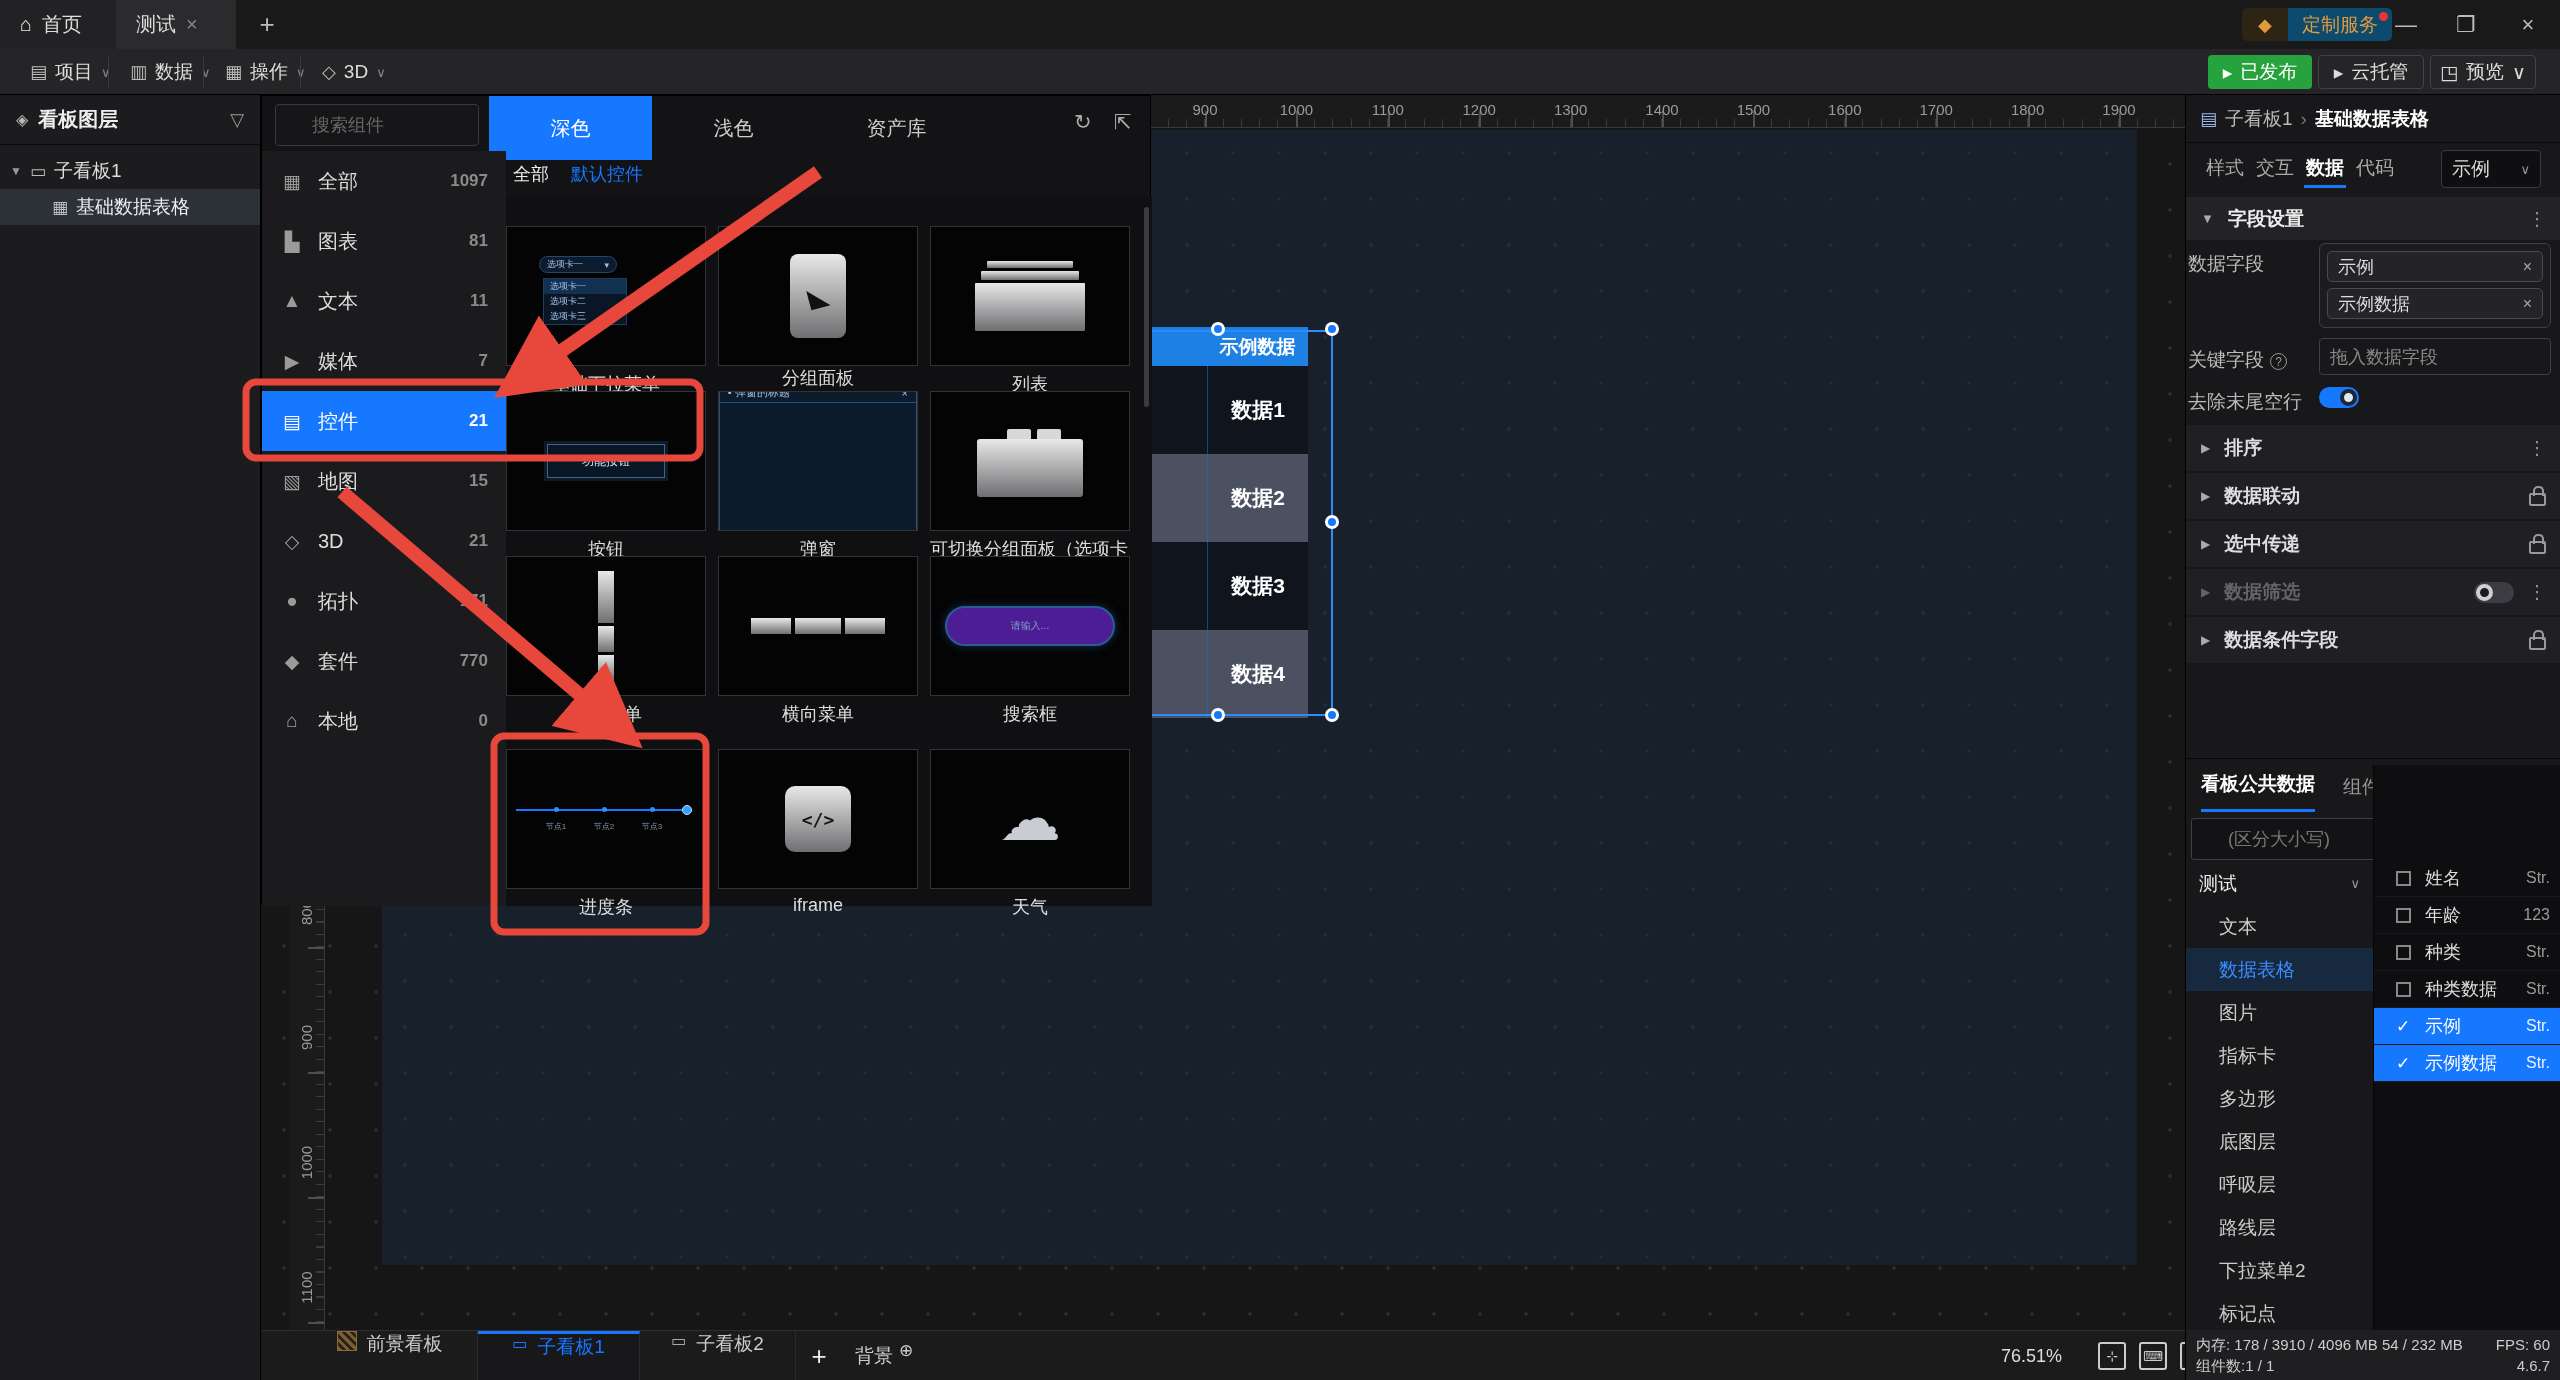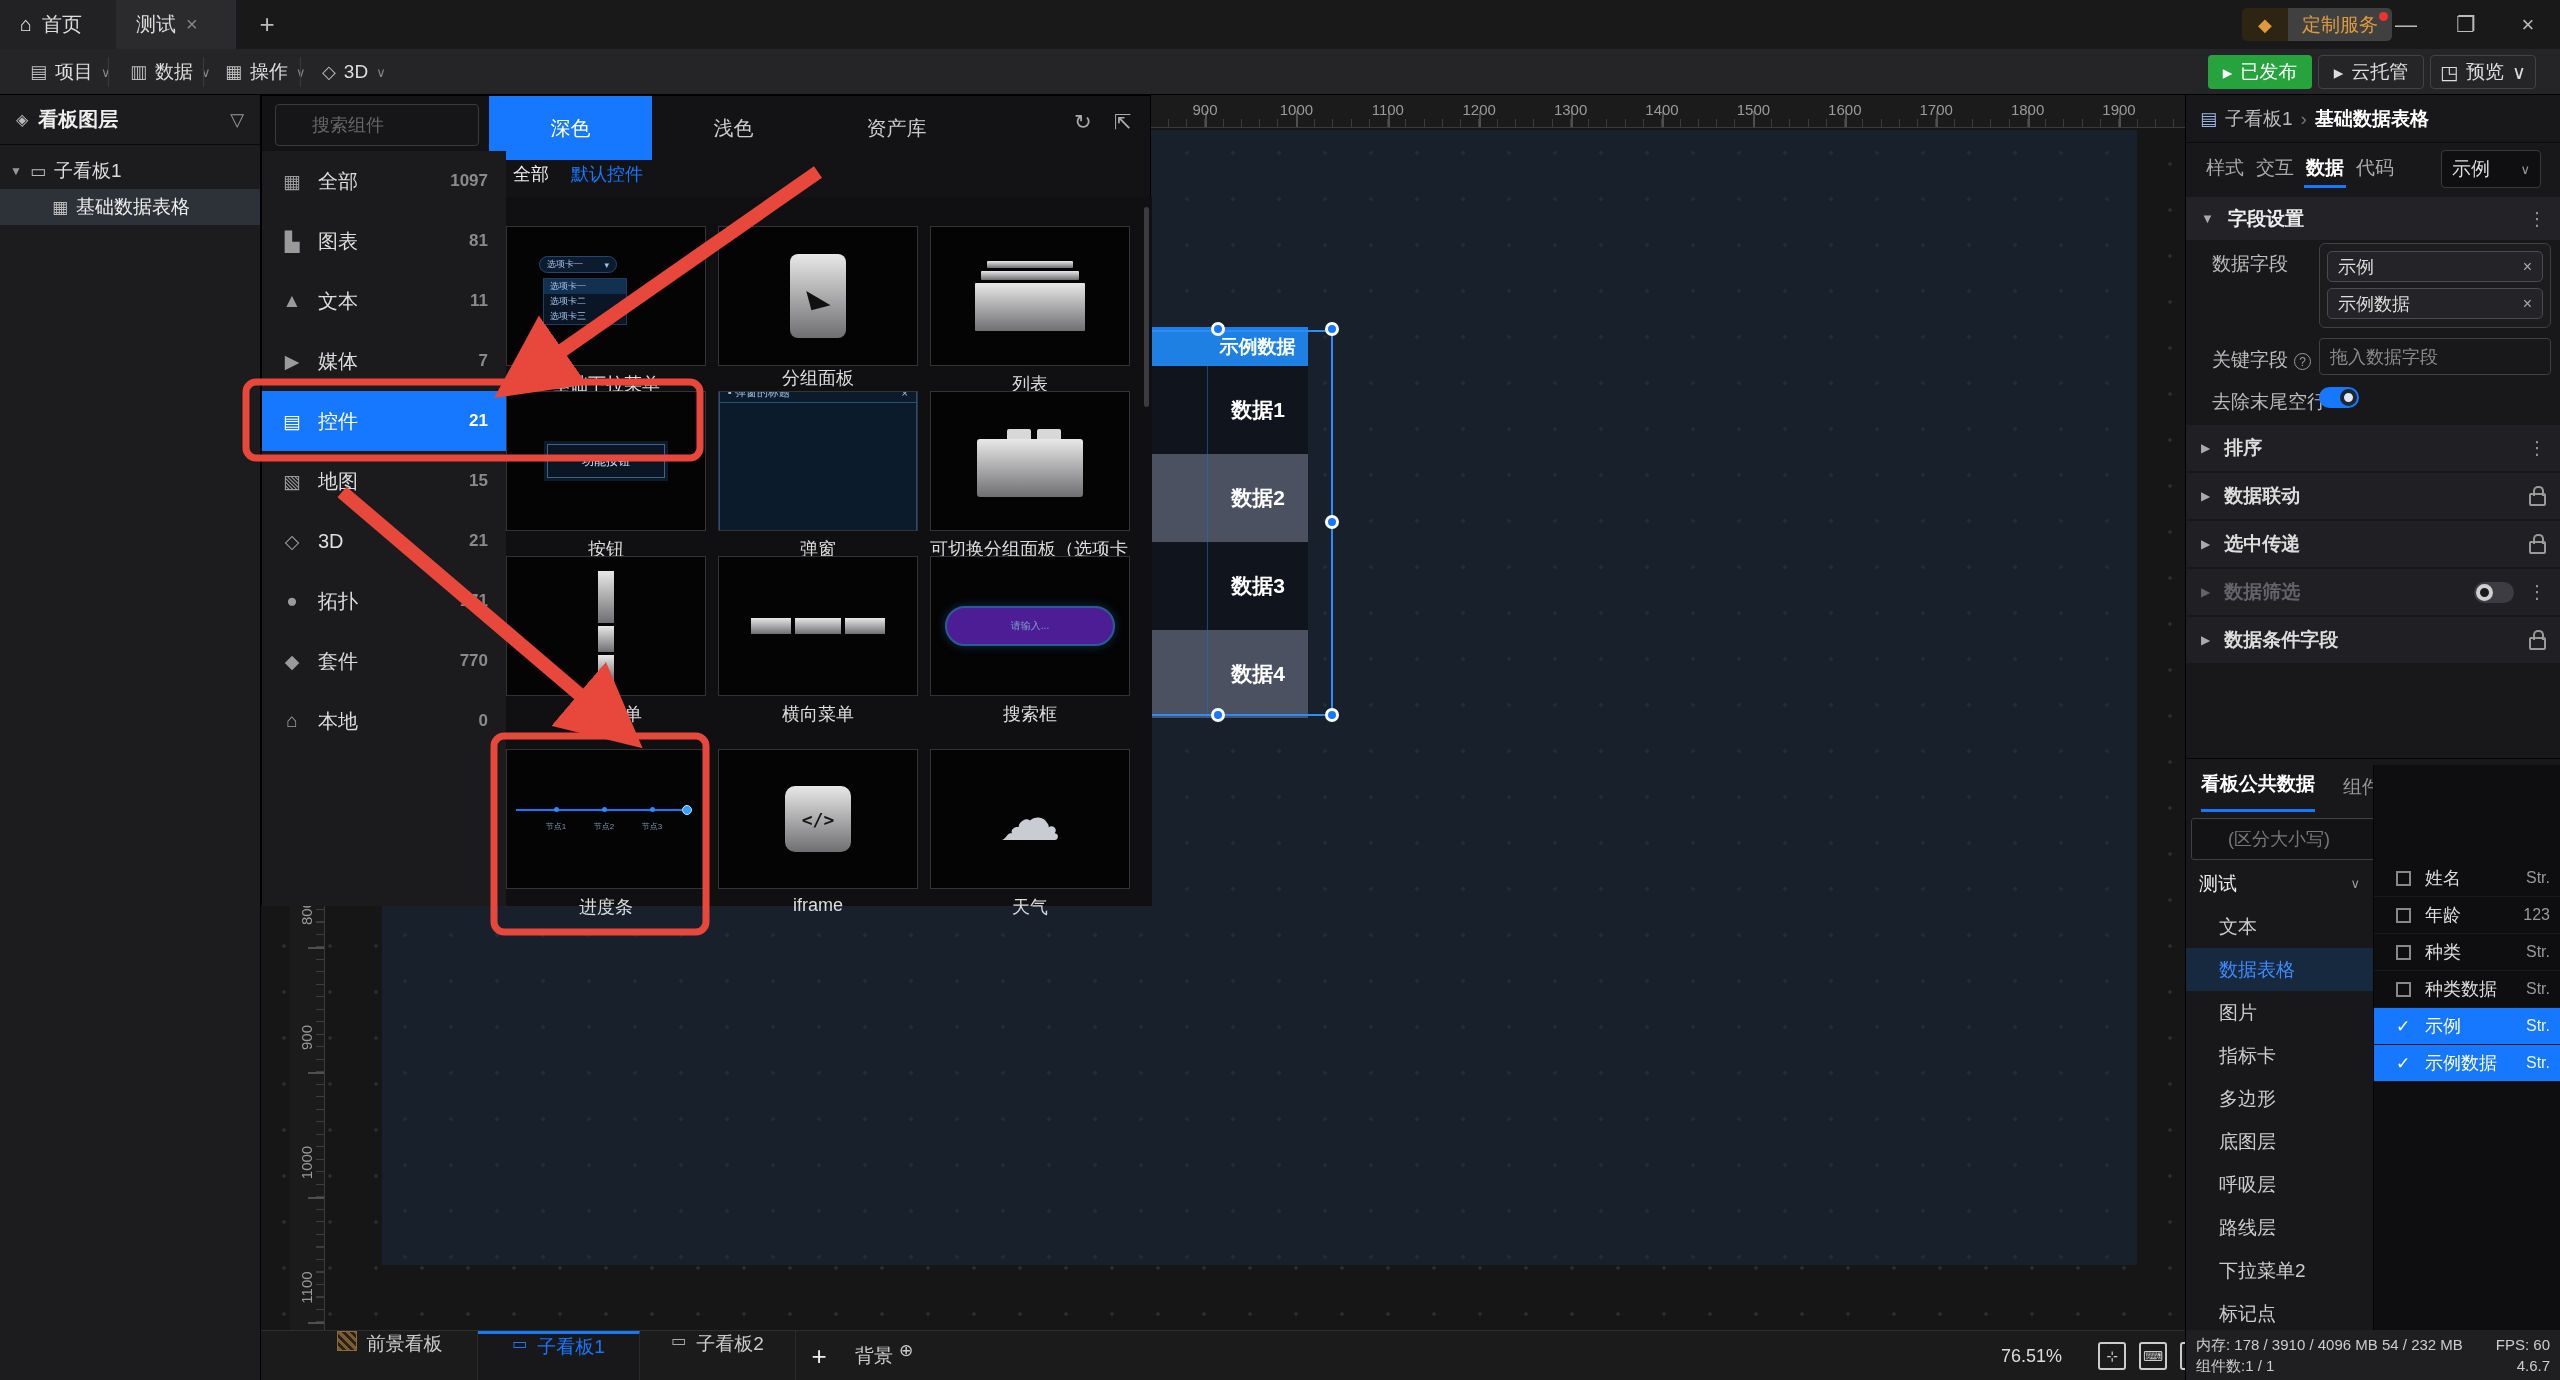--- a/index.html
+++ b/index.html
@@ -8,21 +8,21 @@
   
   #titlebar { position:absolute; left:0; top:0; width:2560px; height:49px; background:#191919; }
   .ttab { position:absolute; top:0; height:49px; display:flex; align-items:center; gap:10px; padding:0 20px; font-size:20px; color:#ddd; }
   .ttab.home { left:0; width:116px; background:#222224; }
   .ttab.active { left:116px; width:120px; background:#2b2b2d; }
   .ttab .ic { color:#e8e8e8; font-size:20px; }
   .tclose { color:#888; font-size:20px; }
   .tplus { position:absolute; left:250px; top:8px; width:34px; height:34px; color:#bbb; font-size:26px; text-align:center; line-height:32px; }
   #svc-group { position:absolute; top:8px; left:2242px; height:33px; display:flex; border-radius:5px; overflow:hidden; }
   #svc-diamond { width:46px; background:#2e2414; display:flex; align-items:center; justify-content:center; color:#e09a3e; font-size:18px; }
-  #svc-label { background:#404040; color:#e09a3e; font-size:19px; display:flex; align-items:center; padding:0 14px; position:relative; }
+  #svc-label { background:#0c4a6e; color:#e09a3e; font-size:19px; display:flex; align-items:center; padding:0 14px; position:relative; }
   #svc-label i { position:absolute; right:4px; top:4px; width:9px; height:9px; background:#e33; border-radius:50%; }
   .winbtn { position:absolute; top:0; width:56px; height:49px; color:#bbb; font-size:22px; display:flex; align-items:center; justify-content:center; }
   
   #menubar { position:absolute; left:0; top:49px; width:2560px; height:46px; background:#252527; border-bottom:1px solid #000; }
   .mitem { position:absolute; top:0; height:46px; display:flex; align-items:center; gap:8px; font-size:19px; color:#ddd; padding:0 12px; }
   .mitem .ic { color:#bbb; font-size:18px; }
   .mitem .chev { color:#888; font-size:13px; }
   .msep { position:absolute; top:8px; width:1px; height:30px; background:#3a3a3c; }
   .mbtn { position:absolute; top:6px; height:34px; border-radius:4px; display:flex; align-items:center; justify-content:center; gap:8px; font-size:19px; }
   #btn-publish { left:2208px; width:104px; background:#27a33e; color:#fff; }
@@ -118,21 +118,21 @@
   #bc .b1 { color:#bbb; } #bc .sep { color:#777; } #bc .b2 { color:#fff; font-weight:bold; }
   .itab { position:absolute; top:48px; height:49px; display:flex; align-items:center; color:#aaa; }
   .itab.on { color:#fff; font-weight:bold; }
   #itab-underline { position:absolute; left:118px; top:90px; width:42px; height:3px; background:#1677ff; }
   #dataset { position:absolute; left:255px; top:55px; width:100px; height:38px; background:#0f0f11; border:1px solid #3a3a3e; border-radius:4px; display:flex; align-items:center; justify-content:space-between; padding:0 10px; color:#ddd; }
   #dataset .chev { color:#999; font-size:13px; }
   #fs-head { position:absolute; left:0; top:102px; width:375px; height:43px; background:#232327; display:flex; align-items:center; padding:0 15px; gap:14px; }
   #fs-head .tri { color:#aaa; font-size:13px; }
   #fs-head .t { flex:1; font-weight:bold; color:#eee; }
   .kebab { color:#999; font-size:18px; letter-spacing:0; }
-  .ilabel { position:absolute; left:26px; color:#bbb; }
+  .ilabel { position:absolute; left:2px; color:#bbb; }
   #tagbox { position:absolute; left:133px; top:148px; width:232px; height:85px; border:1px solid #3f3f44; border-radius:6px; background:#1c1c1f; padding:7px; display:flex; flex-direction:column; gap:6px; }
   .tag { height:31px; background:#242428; border:1px solid #4a4a50; border-radius:5px; display:flex; align-items:center; justify-content:space-between; padding:0 10px; font-size:18px; color:#ddd; }
   .tag .x { color:#aaa; font-size:16px; }
   #keyfield { position:absolute; left:133px; top:243px; width:232px; height:37px; border:1px solid #3f3f44; border-radius:4px; display:flex; align-items:center; padding:0 10px; color:#8a8a8a; font-size:18px; }
   .qmark { display:inline-block; width:17px; height:17px; border:1px solid #999; border-radius:50%; font-size:12px; text-align:center; line-height:16px; color:#999; margin-left:6px; }
   .tog { position:absolute; width:40px; height:21px; border-radius:11px; background:#1677ff; }
   .tog::after { content:''; position:absolute; right:2px; top:2px; width:17px; height:17px; background:#dfe8f5; border:4px solid #1f2630; border-radius:50%; box-sizing:border-box; }
   .togoff { position:relative; width:40px; height:21px; border-radius:11px; background:#3c3c42; }
   .togoff::after { content:''; position:absolute; left:2px; top:2px; width:17px; height:17px; background:#1a1a1c; border:4px solid #cfcfcf; border-radius:50%; box-sizing:border-box; }
   #sections { position:absolute; left:0; top:330px; width:375px; }

